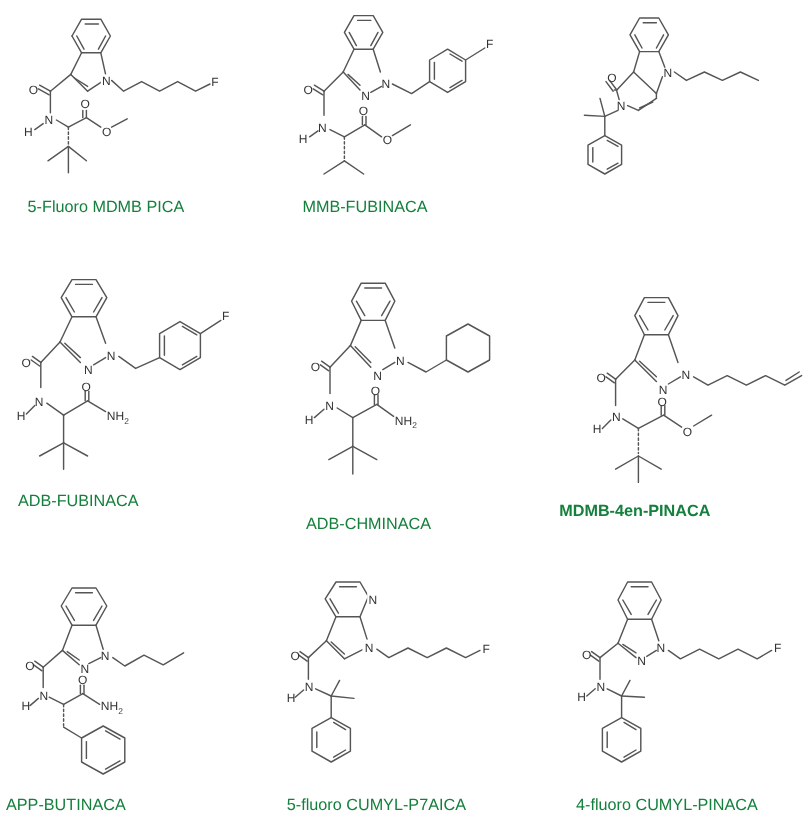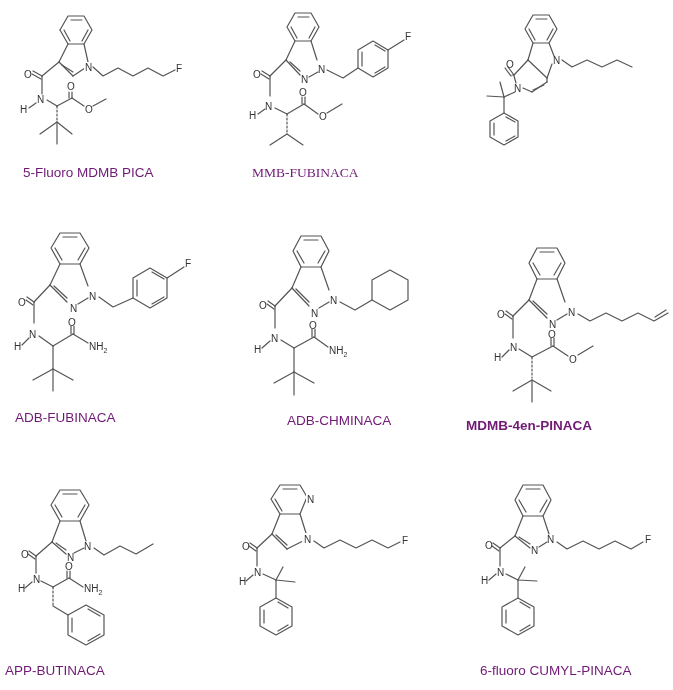--- a/index.html
+++ b/index.html
@@ -2,21 +2,21 @@
 <html><head>
 <meta charset="utf-8">
 <style>
   html,body{margin:0;padding:0;background:#ffffff;}
   body{width:673px;height:690px;position:relative;overflow:hidden;font-family:"Liberation Sans",sans-serif;}
   .cell{position:absolute;}
   .cell svg{position:absolute;left:0;top:0;overflow:visible;}
   .cell svg line,.cell svg polyline,.cell svg polygon{stroke:#555;stroke-width:1.2;fill:none;stroke-linecap:round;stroke-linejoin:round;}
   .cell svg text{font-family:"Liberation Sans",sans-serif;font-size:10px;fill:#333;}
   .cell svg .bg{fill:#fff;stroke:none;}
-  .caption{position:absolute;font-size:13.5px;color:#701a75;white-space:nowrap;font-family:"Liberation Sans",sans-serif;}
+  .caption{position:absolute;font-size:13.5px;color:#15803d;white-space:nowrap;font-family:"Liberation Sans",sans-serif;}
 </style>
 </head>
 <body>
 
 <div class="cell" style="left:0;top:0;width:225px;height:200px;">
   <svg width="225" height="200">
 
     <polygon points="68,16 84,16 92,30 84,44 68,44 60,30"></polygon>
     <line x1="71" y1="20" x2="82" y2="20"></line>
       <line x1="64" y1="30" x2="70" y2="41"></line>
@@ -91,21 +91,21 @@
     <line x1="75" y1="104" x2="75" y2="97"></line>
       <line x1="72" y1="104" x2="72" y2="97"></line>
     <text x="69" y="96">O</text>
     <line x1="74" y1="104" x2="88" y2="114"></line>
     <text x="89" y="120">O</text>
     <line x1="97" y1="113" x2="112" y2="104"></line>
     <line x1="57" y1="114" x2="57" y2="133" stroke-dasharray="2,2"></line>
     <line x1="57" y1="134" x2="40" y2="145"></line>
       <line x1="57" y1="134" x2="73" y2="145"></line>
   </svg>
-  <div class="caption" style="left:22px;top:165px;font-family:Liberation Serif, serif;">MMB-FUBINACA</div>
+  <div class="caption" style="left:22px;top:165px;">MMB-FUBINACA</div>
 </div>
 
 <div class="cell" style="left:450px;top:0;width:223px;height:200px;">
   <svg width="223" height="200">
     <polygon points="83,15 99,15 107,29 99,43 83,43 75,29"></polygon>
     <line x1="86" y1="19" x2="97" y2="19"></line>
       <line x1="79" y1="29" x2="85" y2="40"></line>
       <line x1="103" y1="29" x2="97" y2="40"></line>
     <line x1="83" y1="43" x2="78" y2="60"></line>
     <line x1="99" y1="43" x2="104" y2="56"></line>
@@ -207,21 +207,21 @@
     <line x1="85" y1="117" x2="85" y2="109"></line>
       <line x1="82" y1="117" x2="82" y2="109"></line>
     <text x="79" y="109">O</text>
     <line x1="84" y1="117" x2="98" y2="127"></line>
     <text x="99" y="134"><tspan>NH</tspan><tspan dy="3" font-size="7">2</tspan></text>
     <line x1="64" y1="128" x2="64" y2="152"></line>
     <line x1="64" y1="152" x2="44" y2="163"></line>
       <line x1="64" y1="152" x2="84" y2="163"></line>
       <line x1="64" y1="152" x2="64" y2="175"></line>
   </svg>
-  <div class="caption" style="left:25px;top:193px;margin-left:32px;">ADB-CHMINACA</div>
+  <div class="caption" style="left:25px;top:209px;">ADB-CHMINACA</div>
 </div>
 
 <div class="cell" style="left:450px;top:220px;width:223px;height:220px;">
   <svg width="223" height="220">
     <polygon points="87,28 107,28 115,43 107,59 87,59 79,43"></polygon>
     <line x1="90" y1="32" x2="104" y2="32"></line>
       <line x1="83" y1="43" x2="90" y2="55"></line>
       <line x1="111" y1="43" x2="104" y2="55"></line>
     <line x1="87" y1="59" x2="79" y2="80"></line>
     <line x1="107" y1="59" x2="115" y2="82"></line>
@@ -321,20 +321,21 @@
     <line x1="26" y1="111" x2="33" y2="105"></line>
     <line x1="43" y1="104" x2="56" y2="110"></line>
     <line x1="56" y1="110" x2="63" y2="97"></line>
       <line x1="56" y1="110" x2="75" y2="112"></line>
     <line x1="56" y1="110" x2="56" y2="128"></line>
     <polygon points="56,128 72,137 72,156 56,165 40,156 40,137"></polygon>
     <line x1="44" y1="140" x2="44" y2="153"></line>
       <line x1="58" y1="132" x2="68" y2="138"></line>
       <line x1="58" y1="161" x2="68" y2="155"></line>
   </svg>
+  <div class="caption" style="left:19px;top:193px;">5-fluoro CUMYL-P7AICA</div>
 </div>
 
 <div class="cell" style="left:450px;top:470px;width:223px;height:220px;">
   <svg width="223" height="220">
     <polygon points="73,15 93,15 101,30 93,46 73,46 65,30"></polygon>
     <line x1="76" y1="19" x2="90" y2="19"></line>
       <line x1="69" y1="30" x2="76" y2="42"></line>
       <line x1="97" y1="30" x2="90" y2="42"></line>
     <line x1="73" y1="46" x2="65" y2="66"></line>
     <line x1="93" y1="46" x2="99" y2="64"></line>
@@ -355,14 +356,14 @@
     <line x1="39" y1="110" x2="46" y2="104"></line>
     <line x1="56" y1="104" x2="68" y2="110"></line>
     <line x1="68" y1="110" x2="75" y2="97"></line>
       <line x1="68" y1="110" x2="87" y2="111"></line>
     <line x1="68" y1="110" x2="68" y2="128"></line>
     <polygon points="68,128 84,137 84,156 68,165 52,156 52,137"></polygon>
     <line x1="56" y1="140" x2="56" y2="153"></line>
       <line x1="70" y1="132" x2="80" y2="138"></line>
       <line x1="70" y1="161" x2="80" y2="155"></line>
   </svg>
-  <div class="caption" style="left:30px;top:193px;">6-fluoro CUMYL-PINACA</div>
+  <div class="caption" style="left:30px;top:193px;">4-fluoro CUMYL-PINACA</div>
 </div>
 
 </body></html>

